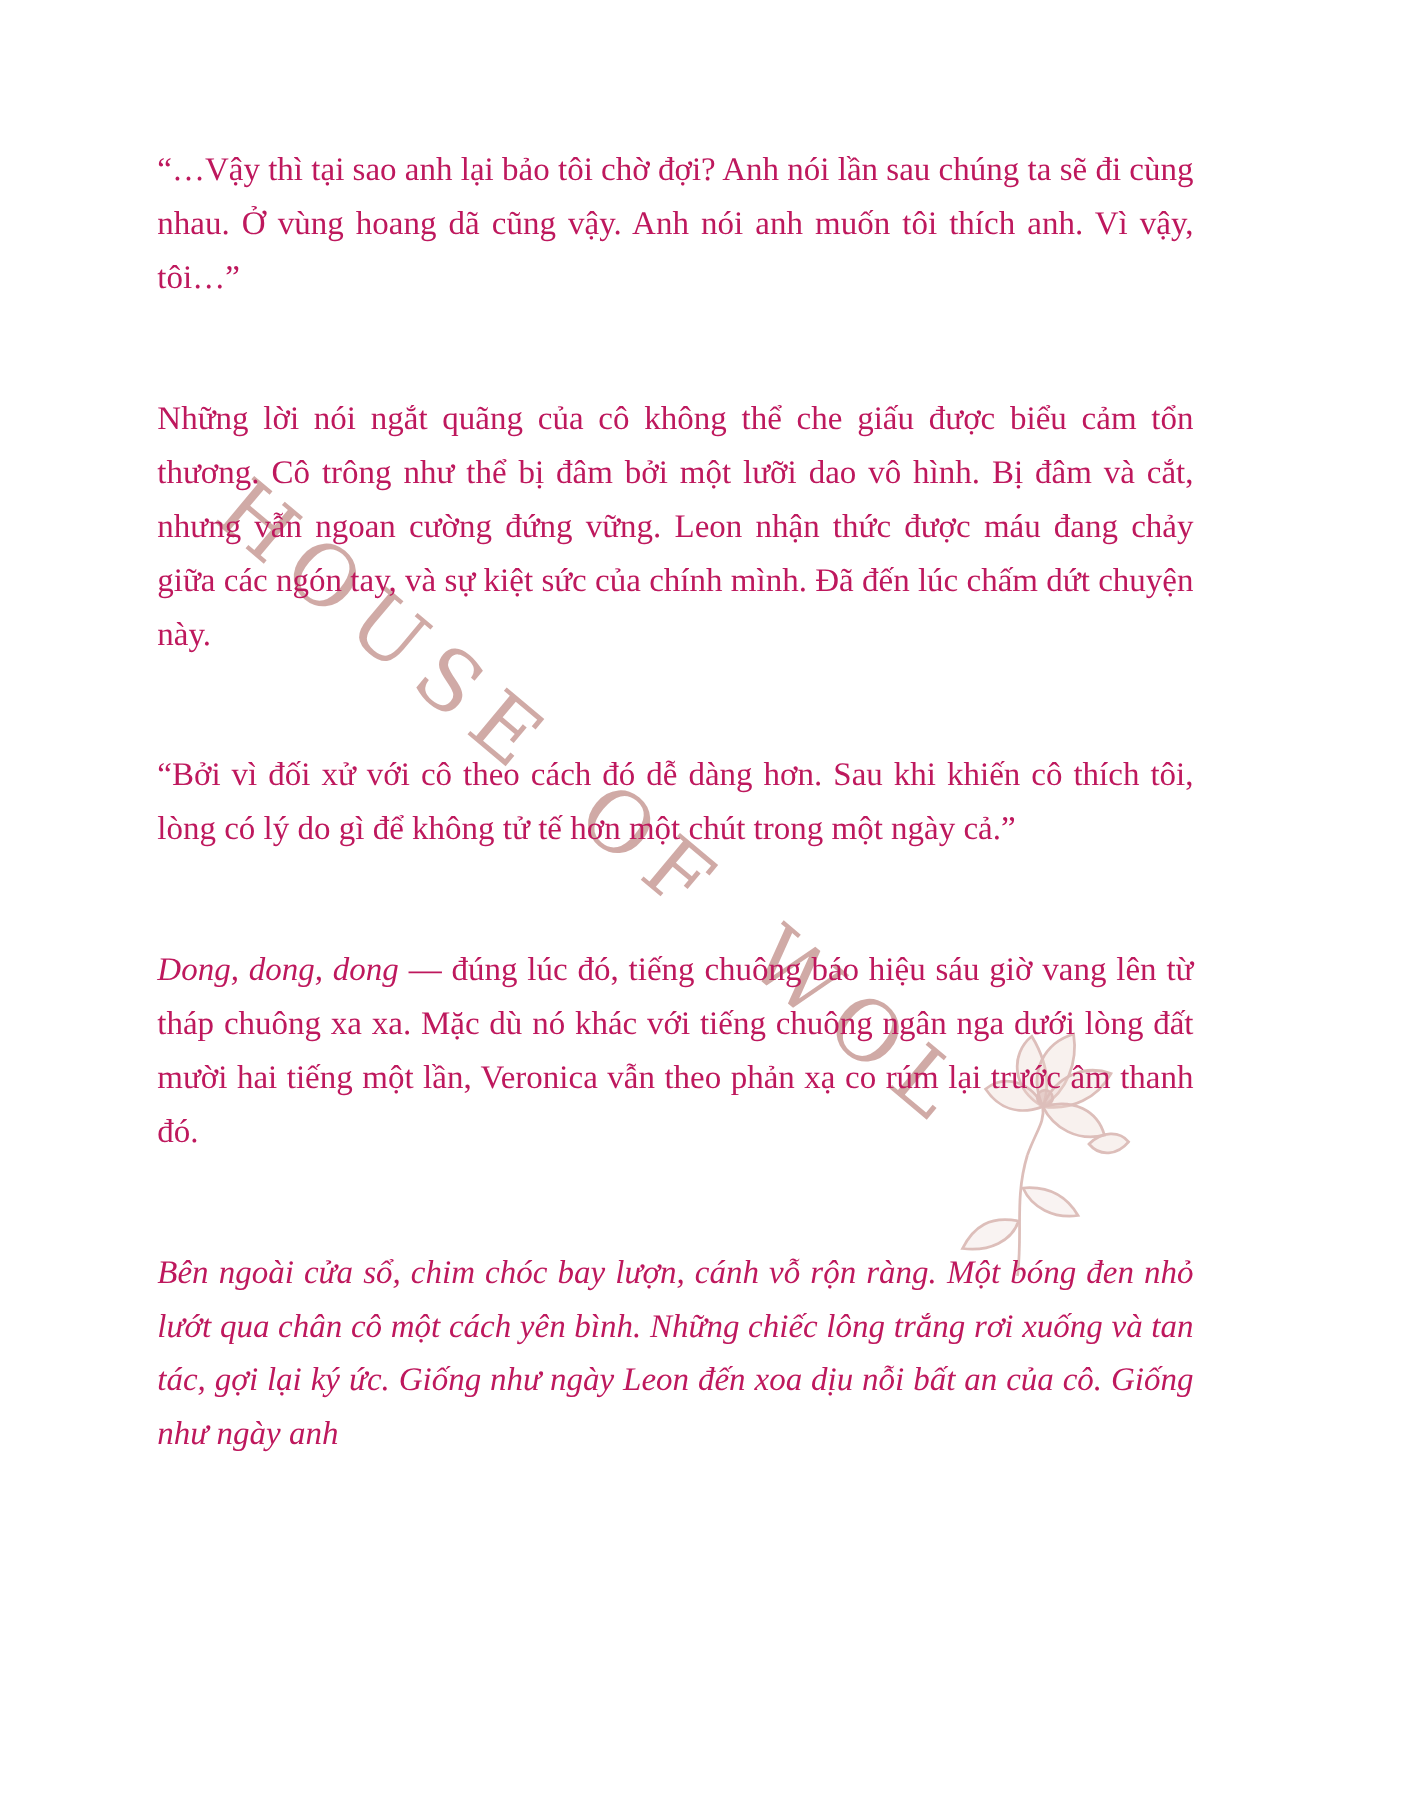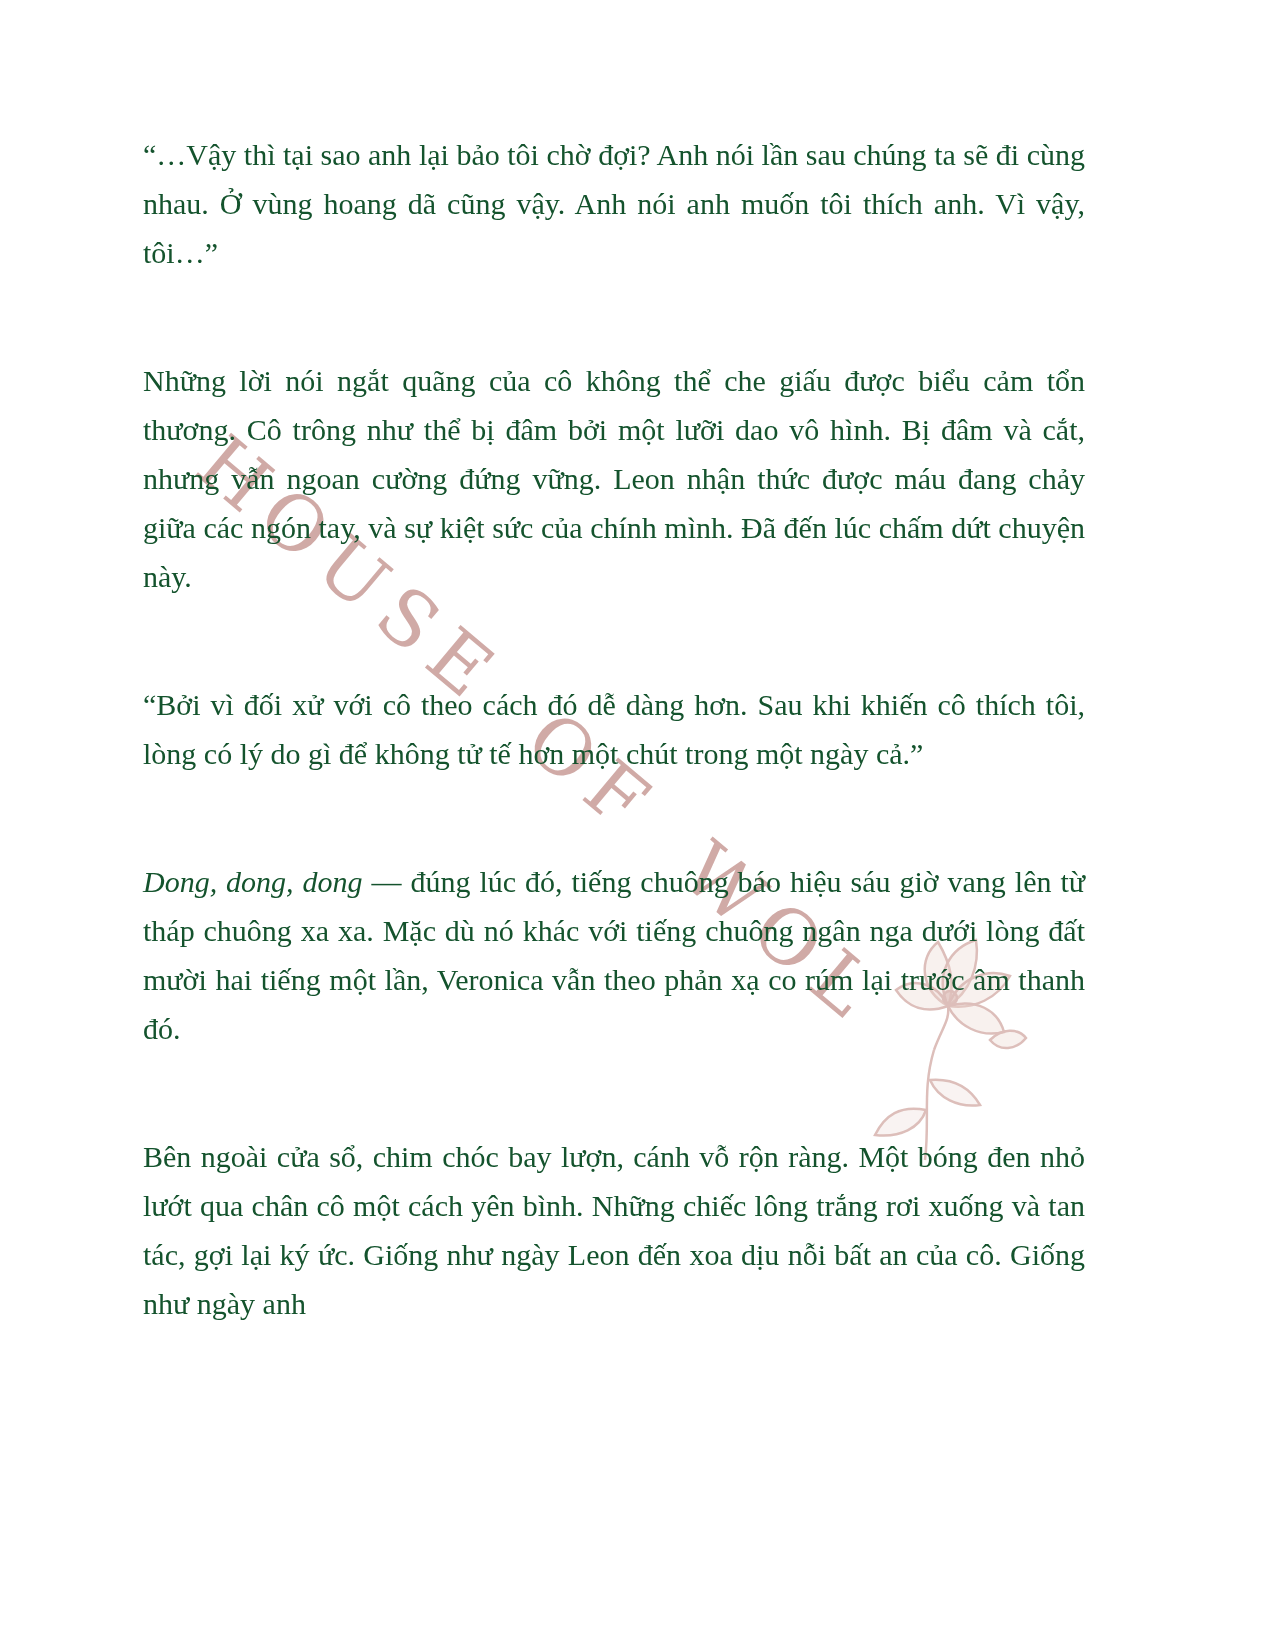--- a/index.html
+++ b/index.html
@@ -39,30 +39,31 @@
     width: 220px;
     height: 260px;
     z-index: 1;
     opacity: 0.55;
     pointer-events: none;
   }
   .content {
     position: relative;
     z-index: 2;
     padding: 130px 190px 0 143px;
-    color: #14532d;
+    color: #be185d;
     font-size: 30px;
     line-height: 49px;
     text-align: justify;
   }
   .content p {
     margin: 0 0 79px 0;
   }
   .content p:last-child {
     margin-bottom: 0;
+    font-style: italic;
   }
   .content em {
     font-style: italic;
   }
 </style>
 </head>
 <body>
 
 <div class="page">
 

